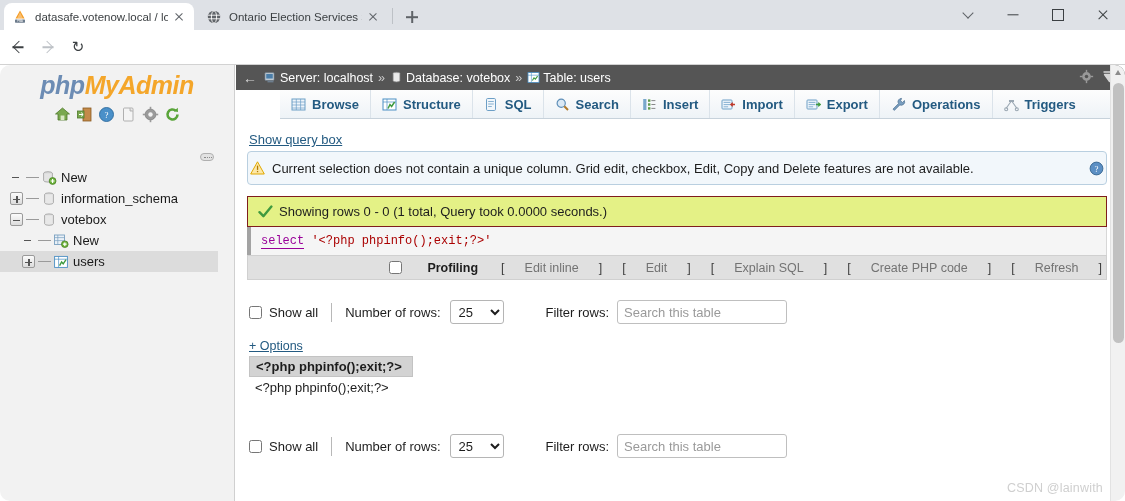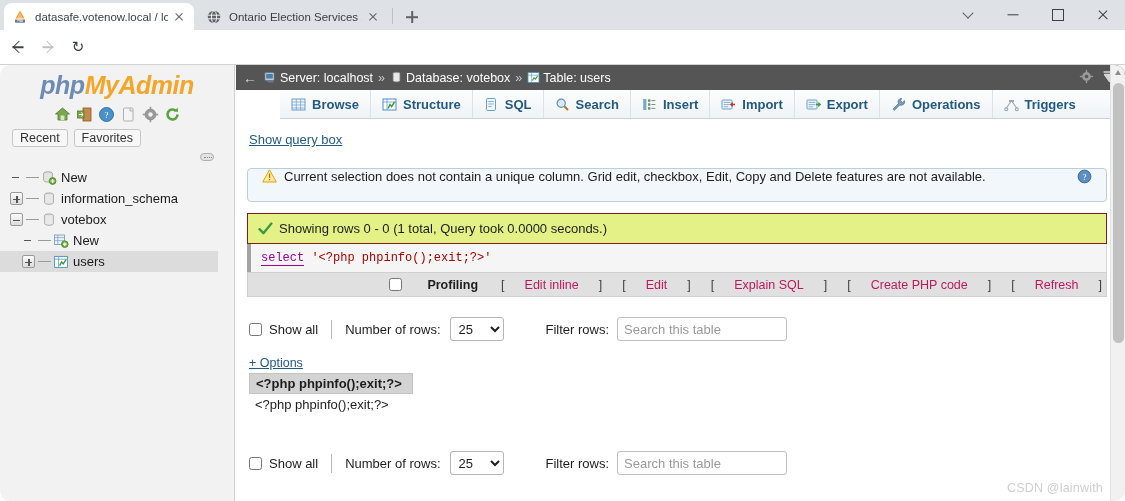--- a/index.html
+++ b/index.html
@@ -192,23 +192,23 @@
   }
   .ptab .ic { width: 15px; height: 15px; flex: 0 0 15px; }
 
   .content { padding: 0; position: relative; height: 382px; background: #fff; }
 
   .showquery {
     color: #235a81; font-size: 13px; padding: 13px 0 0 13px; display: inline-block;
   }
 
   .alertbox {
-    margin: 20px 18px 0 11px; border: 1px solid #b9cfe0; background: #f2f7fb;
-    border-radius: 4px; height: 34px; display: flex; 
-    padding: 0 14px; font-size: 13px; color: #1d1d1d;
+    margin: 3px 18px 0 11px; border: 1px solid #b9cfe0; background: #f2f7fb;
+    border-radius: 4px; height: 34px; display: flex; align-items: center;
+    padding: 0 2px; font-size: 13px; color: #1d1d1d;
   }
   .alertbox .wic { width: 15px; height: 14px; margin-right: 7px; flex: 0 0 15px; }
   .alertbox .qmark { width: 15px; height: 15px; margin-left: auto; flex: 0 0 15px; }
 
   .okbox {
     margin: 11px 18px 0 11px; background: #e4f186; border: 1px solid #7f1d1d;
     height: 31px; display: flex; align-items: center; padding: 8px 10px;
     font-size: 13px; color: #1d1d1d;
   }
   .okbox .chk { width: 15px; height: 14px; margin-right: 6px; flex: 0 0 15px; }
@@ -221,21 +221,21 @@
   .sqlbox .kw { color: #990099; border-bottom: 1px solid #990099; }
   .sqlbox .str { color: #aa0000; }
 
   .profrow {
     margin: 0 18px 13px 11px; background: #e0e0e0; border: 1px solid #d0d0d0;
     height: 25px; display: flex; align-items: center; justify-content: flex-end;
     padding: 0 4px 0 8px; font-size: 12.5px; color: #1d1d1d; gap: 20px;
   }
   .profrow input[type=checkbox] { margin: 0 5px 0 0; }
   .profrow .lbl { font-weight: bold; margin-right: 3px; }
-  .profrow a { color: #be185d; text-decoration: none; }
+  .profrow a { color: #737373; text-decoration: none; }
   .profrow .brk { color: #3f3f3f; }
 
   .ctrlrow {
     display: flex; align-items: center; font-size: 13px; color: #1d1d1d;
     margin-top: 20px; padding-left: 13px;
   }
   .ctrlrow .cb { margin: 0 7px 0 0; }
   .ctrlrow .vdiv { width: 1px; height: 19px; background: #b8b8b8; margin: 0 13px; }
   .ctrlrow .nrows { margin-right: 9px; }
   .selbox {
@@ -454,24 +454,20 @@
             </svg>
         </span>
         <span class="ic">
           <svg width="17" height="17" viewBox="0 0 17 17">
               <path d="M13.5 8.5 a5 5 0 1 1 -1.6 -3.7" fill="none" stroke="#5aa53a" stroke-width="2.6"></path>
               <path d="M13.8 1.8 L14 6 L9.8 5.2 Z" fill="#5aa53a"></path>
             </svg>
         </span>
       </div>
 
-      <div class="pma-pills">
-        <span class="pill">Recent</span>
-        <span class="pill">Favorites</span>
-      </div>
 
       <div class="hide-handle"></div>
 
       <div class="tree">
 
         <div class="tnode">
           <span class="tog none"></span>
           <span class="tline"></span>
           <span class="tico">
             <svg width="16" height="16" viewBox="0 0 16 16">

